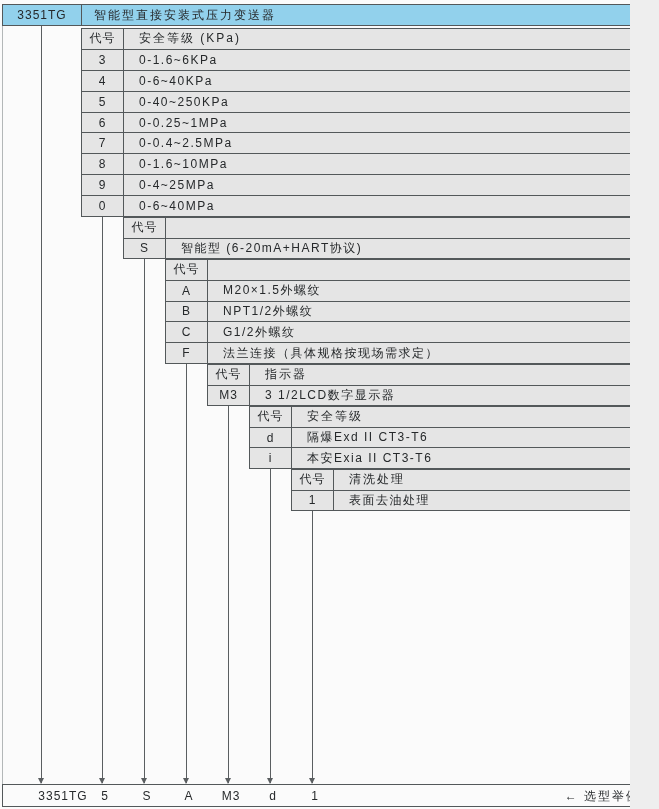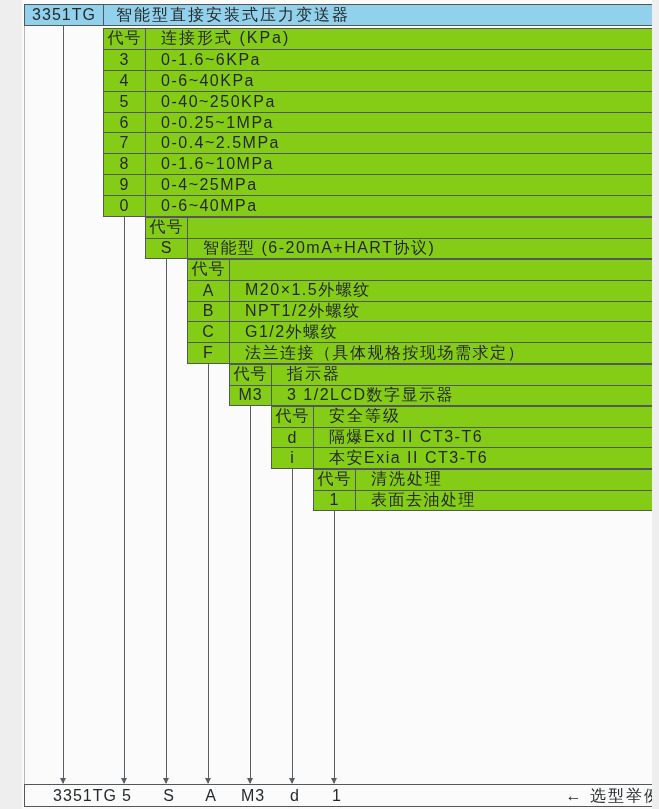--- a/index.html
+++ b/index.html
@@ -13,22 +13,21 @@
   body{
     font-family:"Liberation Sans","DejaVu Sans",sans-serif;
     color:var(--text);
     background:#eee;
   }
   #page{
     position:relative;
     width:630px;height:809px;
     background:#fbfbfb;
     overflow:hidden;
-    font-size:16px;
-    margin-left:22px;
+    font-size:12px;
   }
   
   .frame-line{position:absolute;width:1px;background:var(--faint);}
   
   .top-header{
     position:absolute;left:2px;top:4px;width:653px;height:22px;
     background:var(--blue);
     border:1px solid var(--border);
     box-sizing:border-box;
     display:flex;align-items:center;
@@ -43,21 +42,21 @@
   .top-header .title-cell{
     flex:1;padding-left:12px;
     letter-spacing:2px;
   }
   
   .sel-table{
     position:absolute;
     border:1px solid var(--border);
     box-sizing:border-box;
     display:flex;flex-direction:column;
-    background:#84cc16;
+    background:#e5e5e5;
   }
   .trow{flex:1;display:flex;border-bottom:1px solid var(--border);min-height:0;}
   .trow:last-child{border-bottom:none;}
   .tcell{display:flex;align-items:center;letter-spacing:1.5px;white-space:nowrap;overflow:hidden;}
   .tcell.code{width:42px;flex:0 0 42px;justify-content:center;border-right:1px solid var(--border);box-sizing:border-box;letter-spacing:1px;}
   .tcell.desc{flex:1;padding-left:15px;}
   .cn{letter-spacing:2px;}
   
   .vline{position:absolute;width:1px;background:var(--line);}
   .vline::after{
@@ -86,21 +85,21 @@
   <div class="frame-line" style="left:653px;top:26px;height:758px;"></div>
 
   <div class="top-header">
     <div class="model-cell">3351TG</div>
     <div class="title-cell">智能型直接安装式压力变送器</div>
   </div>
 
   <div class="sel-table" style="left:81px;top:28px;width:572px;height:189px;">
     <div class="trow">
       <div class="tcell code cn">代号</div>
-      <div class="tcell desc cn">连接形式 (KPa)</div>
+      <div class="tcell desc cn">安全等级 (KPa)</div>
     </div>
     <div class="trow">
       <div class="tcell code">3</div>
       <div class="tcell desc">0-1.6~6KPa</div>
     </div>
     <div class="trow">
       <div class="tcell code">4</div>
       <div class="tcell desc">0-6~40KPa</div>
     </div>
     <div class="trow">

